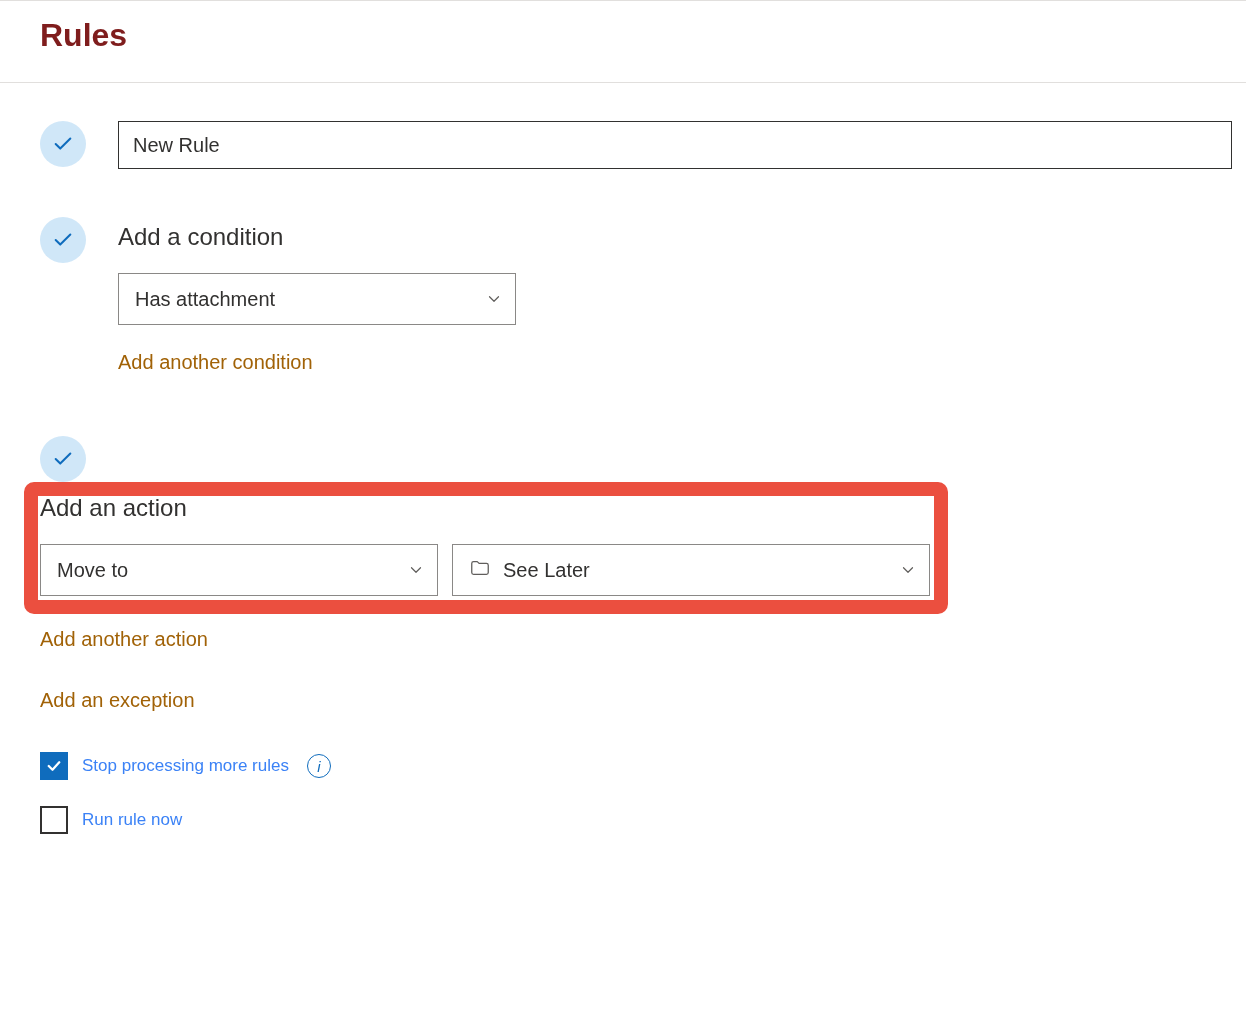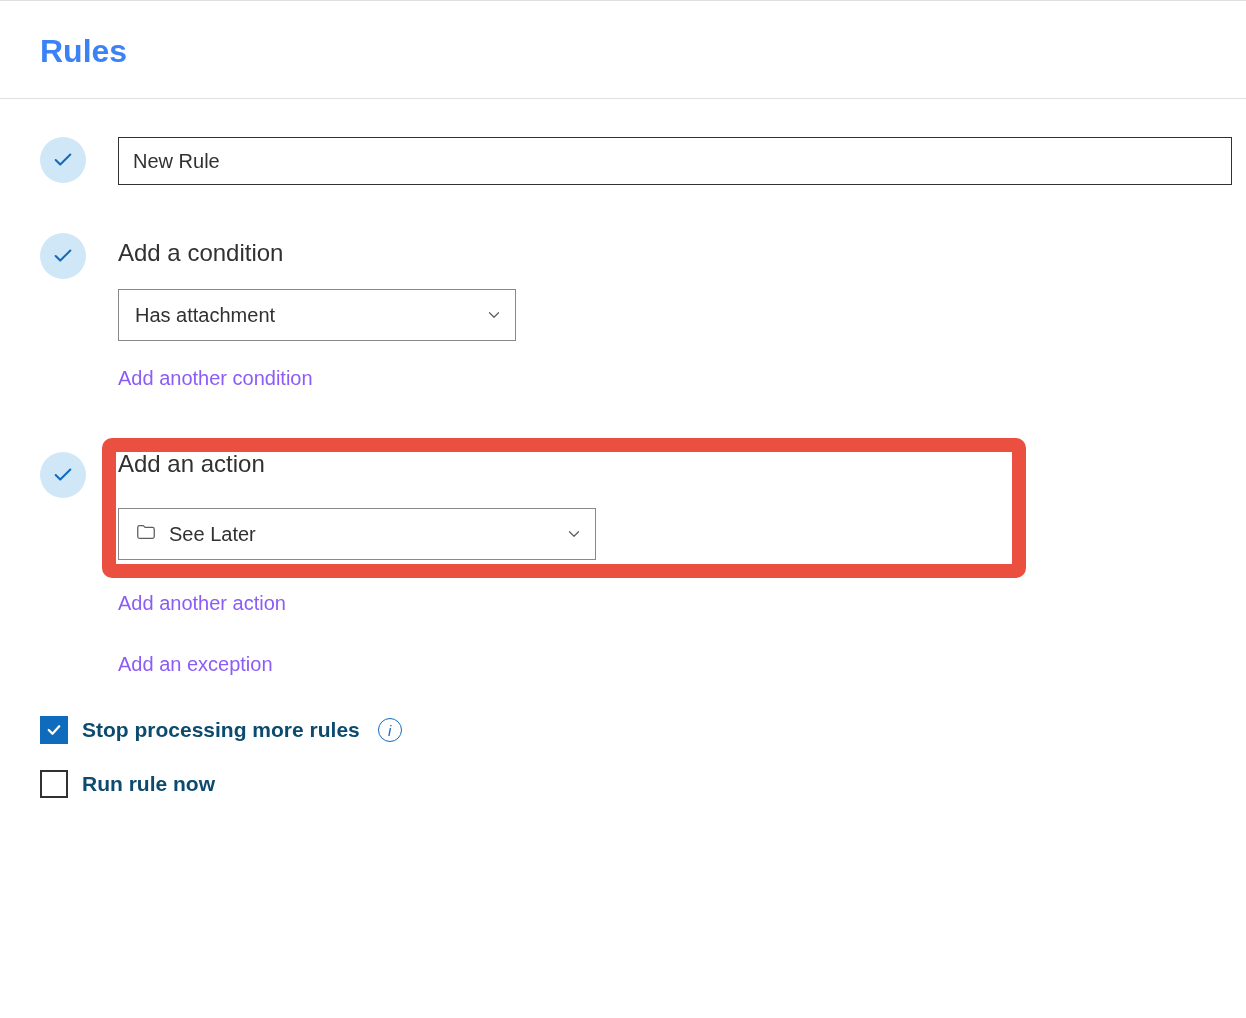--- a/index.html
+++ b/index.html
@@ -8,22 +8,22 @@
       background: #ffffff;
       color: #323130;
       width: 1246px;
       height: 1018px;
       overflow: hidden;
     }
     .top-line { border-top: 1px solid #e1dfdd; }
     .page-title {
       font-size: 32px;
       font-weight: 600;
-      color: #3b82f6;
-      padding: 32px 0 28px 40px;
+      color: #7f1d1d;
+      padding: 16px 0 28px 40px;
     }
     .divider { border-bottom: 1px solid #e1dfdd; }
     .content { padding: 38px 4px 0 40px; }
     .row {
       display: flex;
       align-items: flex-start;
       margin-bottom: 48px;
     }
     .check-badge {
       width: 46px; height: 46px;
@@ -55,30 +55,29 @@
     .dropdown {
       height: 52px;
       border: 1px solid #8a8886;
       background: #fff;
       display: flex; align-items: center; justify-content: space-between;
       padding: 0 12px 0 16px;
       font-size: 20px;
       color: #323130;
       cursor: pointer;
       user-select: none;
-      margin-top: 8px;
     }
     .dropdown .chevron { margin-left: 12px; display: flex; }
     .dropdown-row { display: flex; gap: 14px; }
     .dropdown.w-398 { width: 398px; }
     .dropdown.w-466 { width: 478px; }
     .dropdown .left { display: flex; align-items: center; gap: 12px; }
     .link-text {
       font-size: 20px;
-      color: #8b5cf6;
+      color: #a16207;
       cursor: pointer;
       display: inline-block;
       margin-top: 26px;
       text-align: center;
     }
     .highlight-wrap {
       position: relative;
       padding: 12px 16px 18px 16px;
       margin-left: -16px;
       margin-bottom: 8px;
@@ -102,21 +101,21 @@
       display: flex; align-items: center; justify-content: center;
       cursor: pointer;
       margin-right: 14px;
       flex-shrink: 0;
     }
     .cb.checked {
       background: #0f6cbd;
       border-color: #0f6cbd;
     }
     .cb.checked svg { width: 18px; height: 18px; }
-    .cb-label { font-size: 21px; color: #0c4a6e; font-weight: bold; }
+    .cb-label { font-size: 17px; color: #3b82f6; }
     .info-icon {
       width: 24px; height: 24px;
       margin-left: 18px;
       display: flex; align-items: center; justify-content: center;
       color: #0f6cbd;
       border: 1.5px solid #0f6cbd;
       border-radius: 50%;
       font-size: 15px;
       font-style: italic;
       cursor: pointer;
@@ -156,31 +155,39 @@
         <span class="chevron">
           <svg width="18" height="18" viewBox="0 0 24 24" fill="none" stroke="#605e5c" stroke-width="1.6" stroke-linecap="round" stroke-linejoin="round">
               <polyline points="6 9 12 15 18 9"></polyline>
             </svg>
         </span>
       </div>
       <div class="link-text">Add another condition</div>
     </div>
   </div>
 
-  <div class="row" style="margin-bottom:22px;">
+  <div class="row" style="margin-bottom:22px;flex-direction:column;">
     <div class="check-badge" style="margin-top:14px;">
       <svg viewBox="0 0 24 24" fill="none" stroke="#0f6cbd" stroke-width="2.2" stroke-linecap="round" stroke-linejoin="round">
           <polyline points="4 12 9 17 20 6"></polyline>
         </svg>
     </div>
     <div class="row-body">
       <div class="highlight-wrap">
         <div class="highlight-border"></div>
         <div class="section-heading" style="margin-top:0;">Add an action</div>
         <div class="dropdown-row">
+          <div class="dropdown w-398">
+            <span>Move to</span>
+            <span class="chevron">
+              <svg width="18" height="18" viewBox="0 0 24 24" fill="none" stroke="#605e5c" stroke-width="1.6" stroke-linecap="round" stroke-linejoin="round">
+                  <polyline points="6 9 12 15 18 9"></polyline>
+                </svg>
+            </span>
+          </div>
           <div class="dropdown w-466">
             <div class="left">
               <span class="folder-icon">
                 <svg viewBox="0 0 24 24" fill="none" stroke="#605e5c" stroke-width="1.4" stroke-linecap="round" stroke-linejoin="round">
                     <path d="M3 7a2 2 0 0 1 2-2h4l2 2h8a2 2 0 0 1 2 2v8a2 2 0 0 1-2 2H5a2 2 0 0 1-2-2V7z"></path>
                   </svg>
               </span>
               <span>See Later</span>
             </div>
             <span class="chevron">

